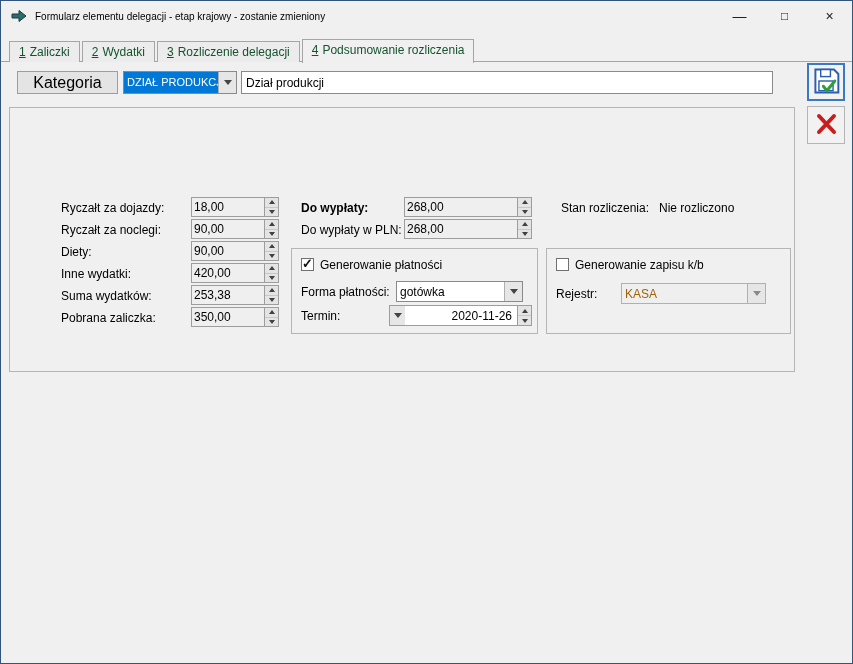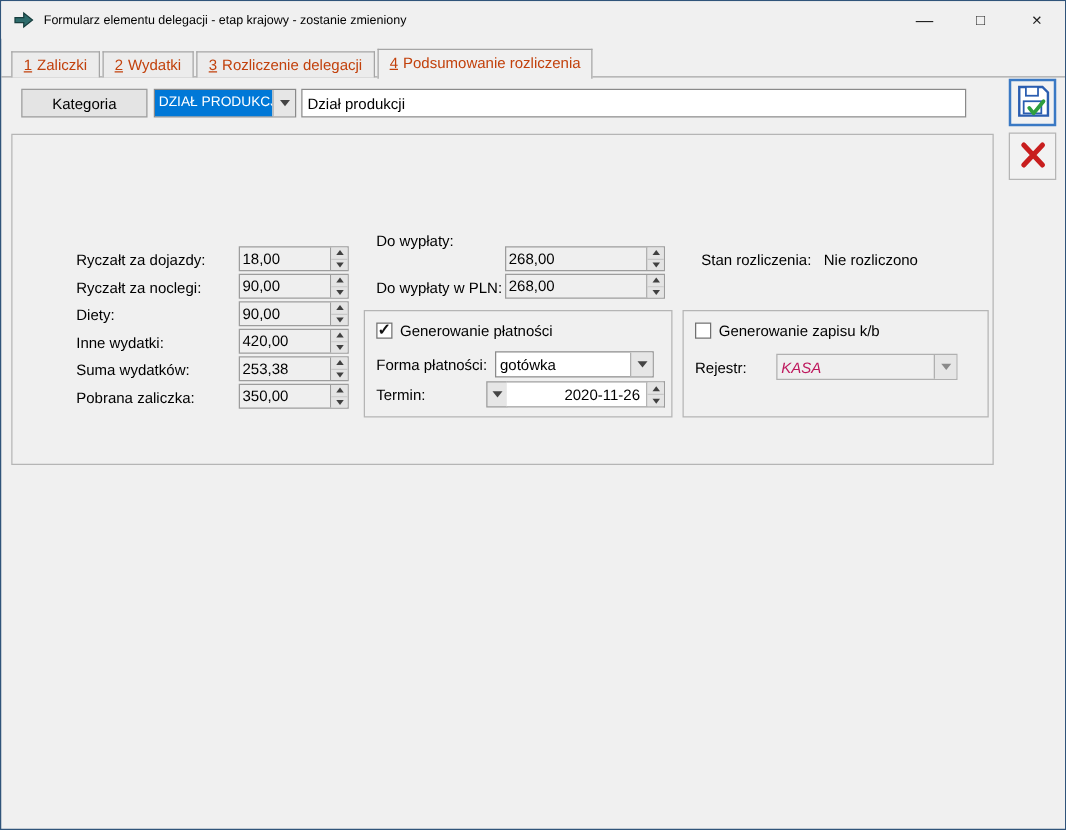--- a/index.html
+++ b/index.html
@@ -30,31 +30,31 @@
     position:absolute; left:0; top:60px; width:100%; height:0;
     border-top:1px solid #a5a5a5; z-index:1;
   }
   .tabstrip {
     position:absolute; left:8px; top:38px; height:23px;
     display:flex; align-items:flex-end; z-index:2;
   }
   .tab {
     height:15px; padding:3px 9px 2px 9px; margin-right:2px;
     background:#ececec; border:1px solid #a5a5a5; border-bottom:none;
-    color:#c2410c; white-space:nowrap; cursor:default;
+    color:#14532d; white-space:nowrap; cursor:default;
   }
   .tab.active {
     background:#f0f0f0; height:18px; margin-bottom:-1px; position:relative; z-index:3;
   }
   .tab-num { text-decoration:underline; margin-right:4px; }
   
   .btn {
     position:absolute; box-sizing:border-box;
     background:#e4e4e4; border:1px solid #9d9d9d;
-    font-family:"Liberation Sans", sans-serif; font-size:12px;
+    font-family:"Liberation Sans", sans-serif; font-size:16px;
     display:flex; align-items:center; justify-content:center; cursor:default;
   }
   .kategoria-btn { left:16px; top:70px; width:101px; height:23px; }
   .combo {
     position:absolute; box-sizing:border-box; height:23px;
     background:#fff; border:1px solid #8a8a8a; display:flex; align-items:stretch;
   }
   .combo-text { flex:1; padding:3px 3px; white-space:nowrap; overflow:hidden; }
   .combo-text.selected-blue { background:#0078d7; color:#fff; font-size:11px; padding-top:4px; }
   .combo-arrow {
@@ -256,21 +256,21 @@
     <span class="spinner">
         <span class="spin-up">
           <span class="tri-up-s"></span>
         </span>
         <span class="spin-down">
           <span class="tri-down-s"></span>
         </span>
       </span>
   </div>
 
-  <span class="lbl" style="left:300px; top:185px;">Do wypłaty:</span>
+  <span class="lbl" style="left:300px; top:200px;font-weight:bold;">Do wypłaty:</span>
   <div class="numfield" style="left:403px; top:196px; width:128px;">
     <span class="num-value">268,00</span>
     <span class="spinner">
         <span class="spin-up">
           <span class="tri-up-s"></span>
         </span>
         <span class="spin-down">
           <span class="tri-down-s"></span>
         </span>
       </span>
@@ -319,19 +319,19 @@
         </span>
       </span>
   </div>
 
   <div class="groupbox subbox-kb"></div>
   <span class="checkbox" style="left:555px; top:257px;"></span>
   <span class="lbl" style="left:574px; top:257px;">Generowanie zapisu k/b</span>
 
   <span class="lbl" style="left:555px; top:286px;">Rejestr:</span>
   <div class="combo" style="left:620px; top:282px; width:145px; height:21px; background:#efefef; border-color:#b0b0b0;">
-    <span class="combo-text" style="color:#be185d;font-style:italic;">KASA</span>
+    <span class="combo-text" style="color:#a16207;">KASA</span>
     <span class="combo-arrow">
         <span class="tri-down dim"></span>
       </span>
   </div>
 
 </div>
 
 </body></html>

